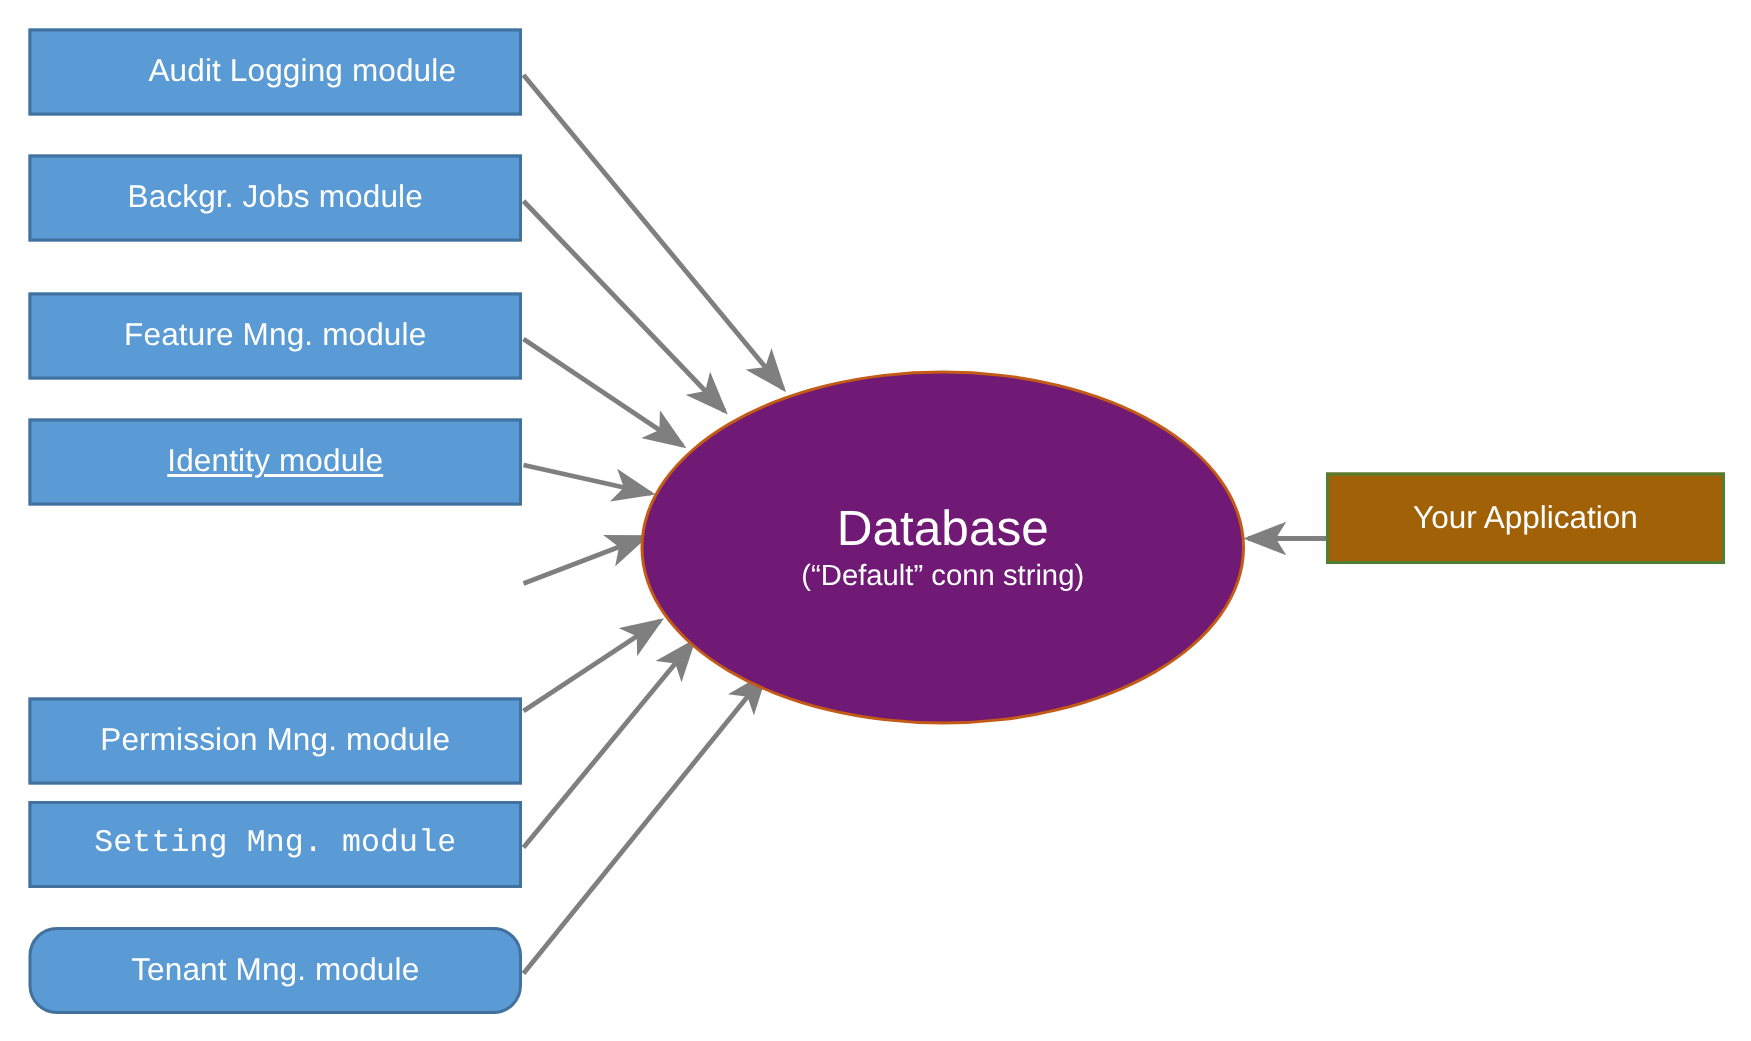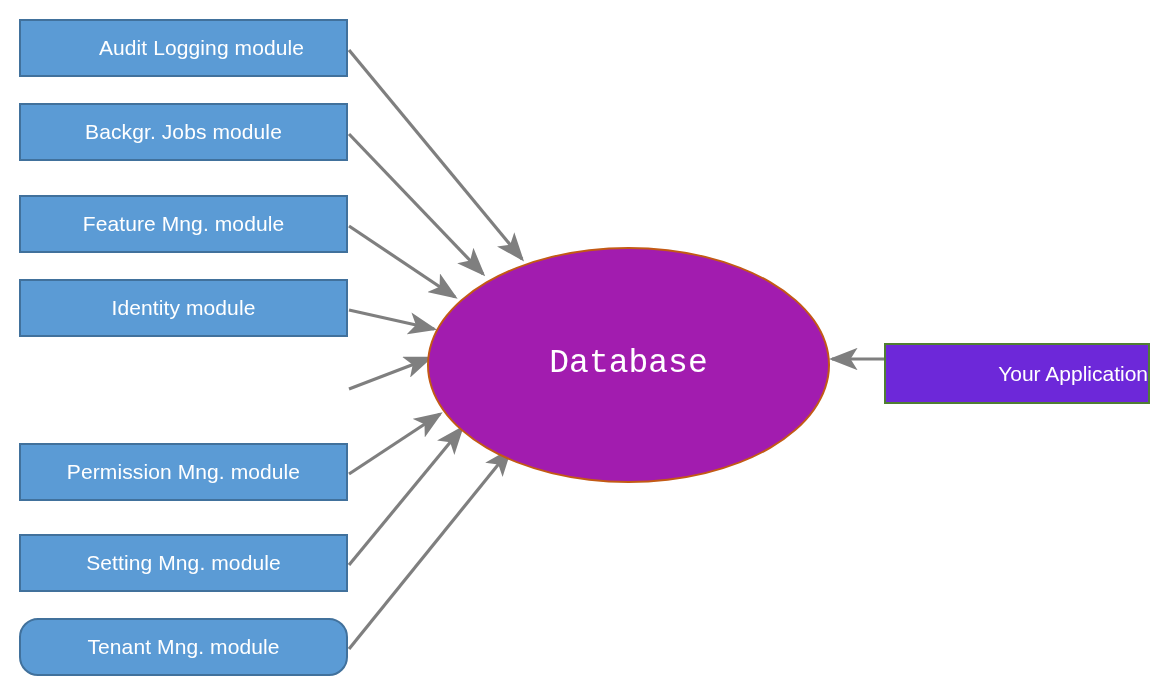--- a/index.html
+++ b/index.html
@@ -41,53 +41,52 @@
     letter-spacing: 0.1px;
     z-index: 3;
   }
   #db-ellipse {
     position: absolute;
     left: 427px;
     top: 247px;
     width: 403px;
     height: 236px;
     box-sizing: border-box;
-    background: #a21caf;
+    background: #701a75;
     border: 2px solid #C35A15;
     border-radius: 50%;
     display: flex;
     flex-direction: column;
     align-items: center;
     justify-content: center;
     z-index: 2;
-    font-family: Liberation Mono, monospace;
   }
   #db-title {
     color: #ffffff;
     font-size: 33px;
     line-height: 1.15;
     margin-bottom: 2px;
   }
   #db-subtitle {
     color: #ffffff;
     font-size: 19.5px;
     line-height: 1.2;
   }
   #app-box {
     position: absolute;
     left: 884px;
-    top: 343px;
+    top: 315px;
     width: 266px;
     height: 61px;
     box-sizing: border-box;
-    background: #6d28d9;
+    background: #a16207;
     border: 2px solid #507E32;
     display: flex;
     align-items: center;
-    justify-content: flex-end;
+    justify-content: center;
     color: #ffffff;
     font-size: 21px;
     z-index: 3;
   }
 </style>
 </head>
 <body>
 
 <div id="canvas">
 
@@ -112,34 +111,35 @@
 
   <div class="module-box" style="top:19px;padding-left:36px;">
     <span>Audit Logging module</span>
   </div>
   <div class="module-box" style="top:195px;">
     <span>Feature Mng. module</span>
   </div>
   <div class="module-box" style="top:103px;">
     <span>Backgr. Jobs module</span>
   </div>
-  <div class="module-box" style="top:279px;">
+  <div class="module-box" style="top:279px;text-decoration:underline;">
     <span>Identity module</span>
   </div>
-  <div class="module-box" style="top:443px;">
+  <div class="module-box" style="top:465px;">
     <span>Permission Mng. module</span>
   </div>
-  <div class="module-box" style="top:534px;">
+  <div class="module-box" style="top:534px;font-family:Liberation Mono, monospace;">
     <span>Setting Mng. module</span>
   </div>
   <div class="module-box" style="top:618px;border-radius:19px;">
     <span>Tenant Mng. module</span>
   </div>
 
   <div id="db-ellipse">
     <div id="db-title">Database</div>
+    <div id="db-subtitle">(“Default” conn string)</div>
   </div>
 
   <div id="app-box">
     <span>Your Application</span>
   </div>
 
 </div>
 
 </body></html>

